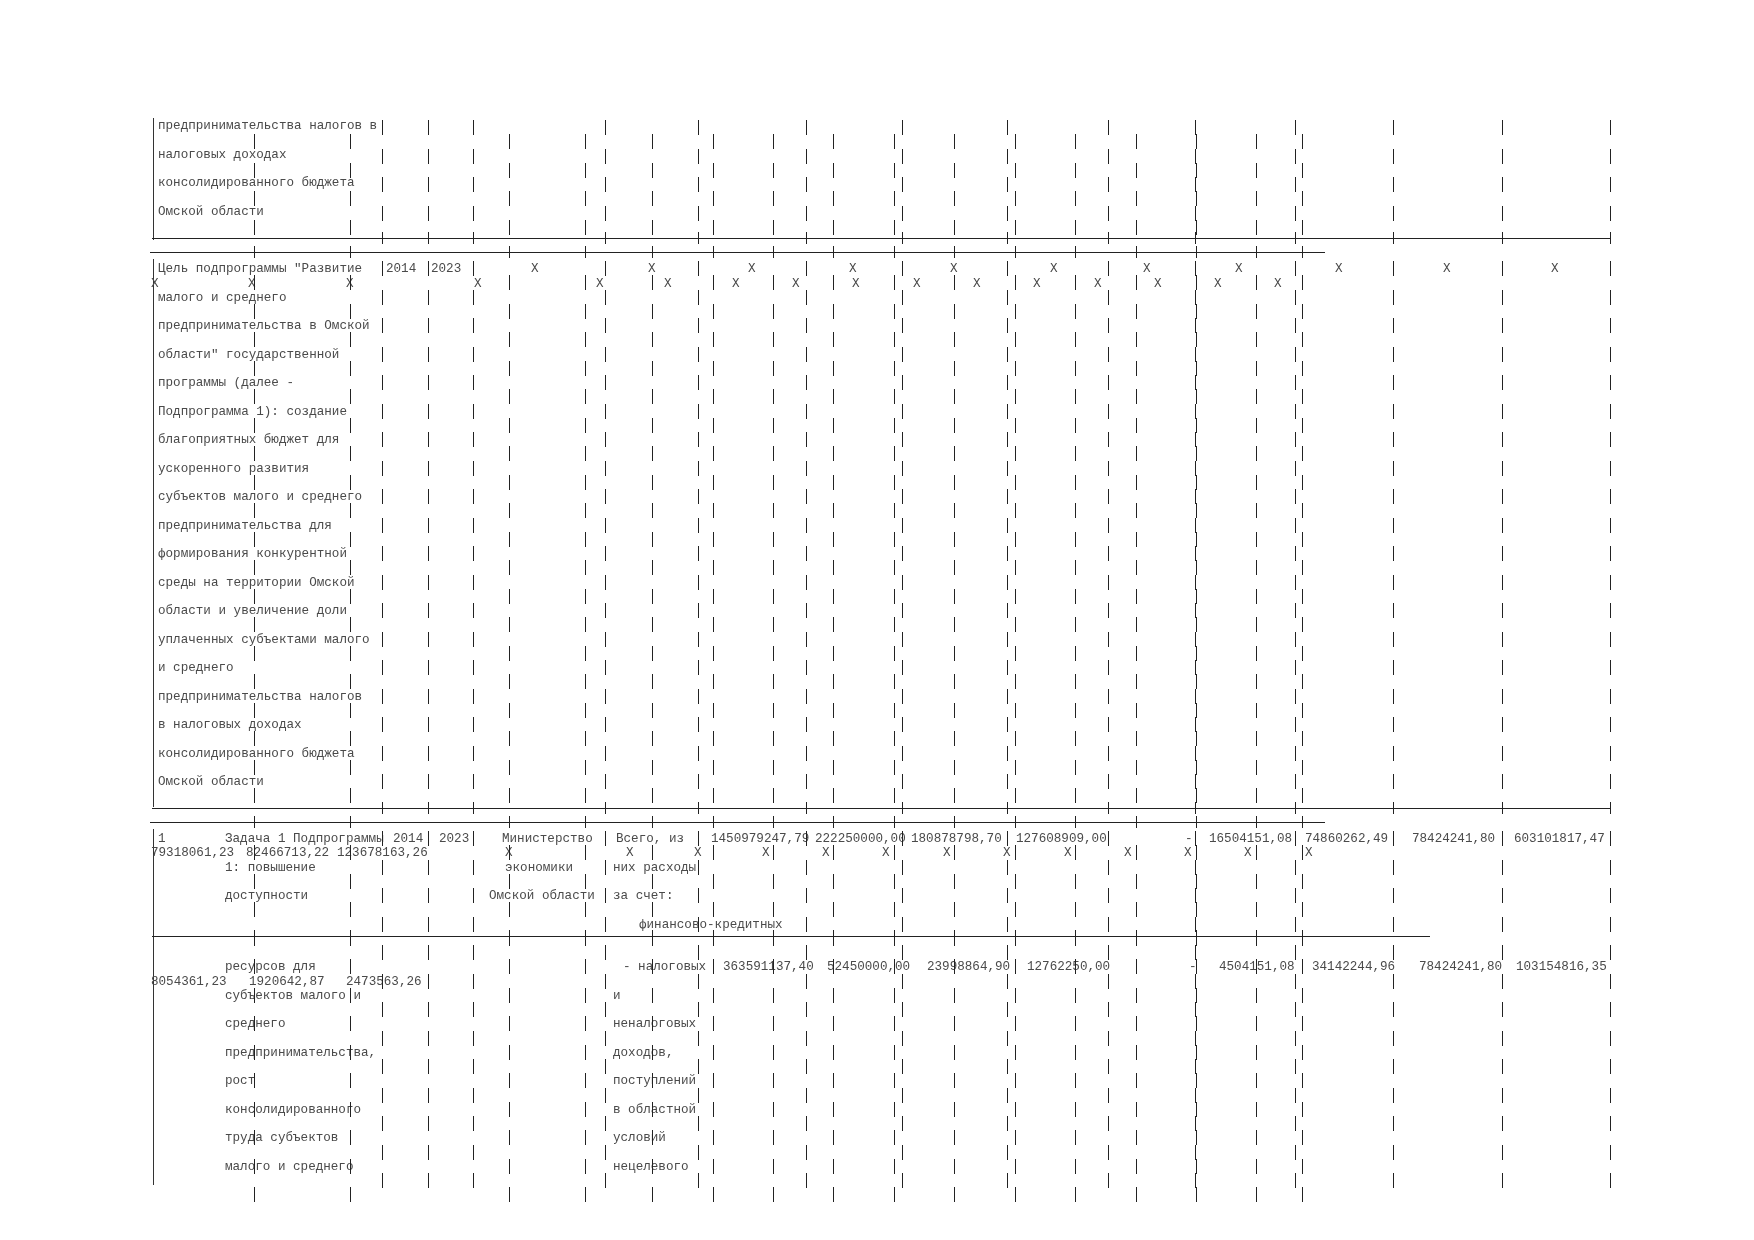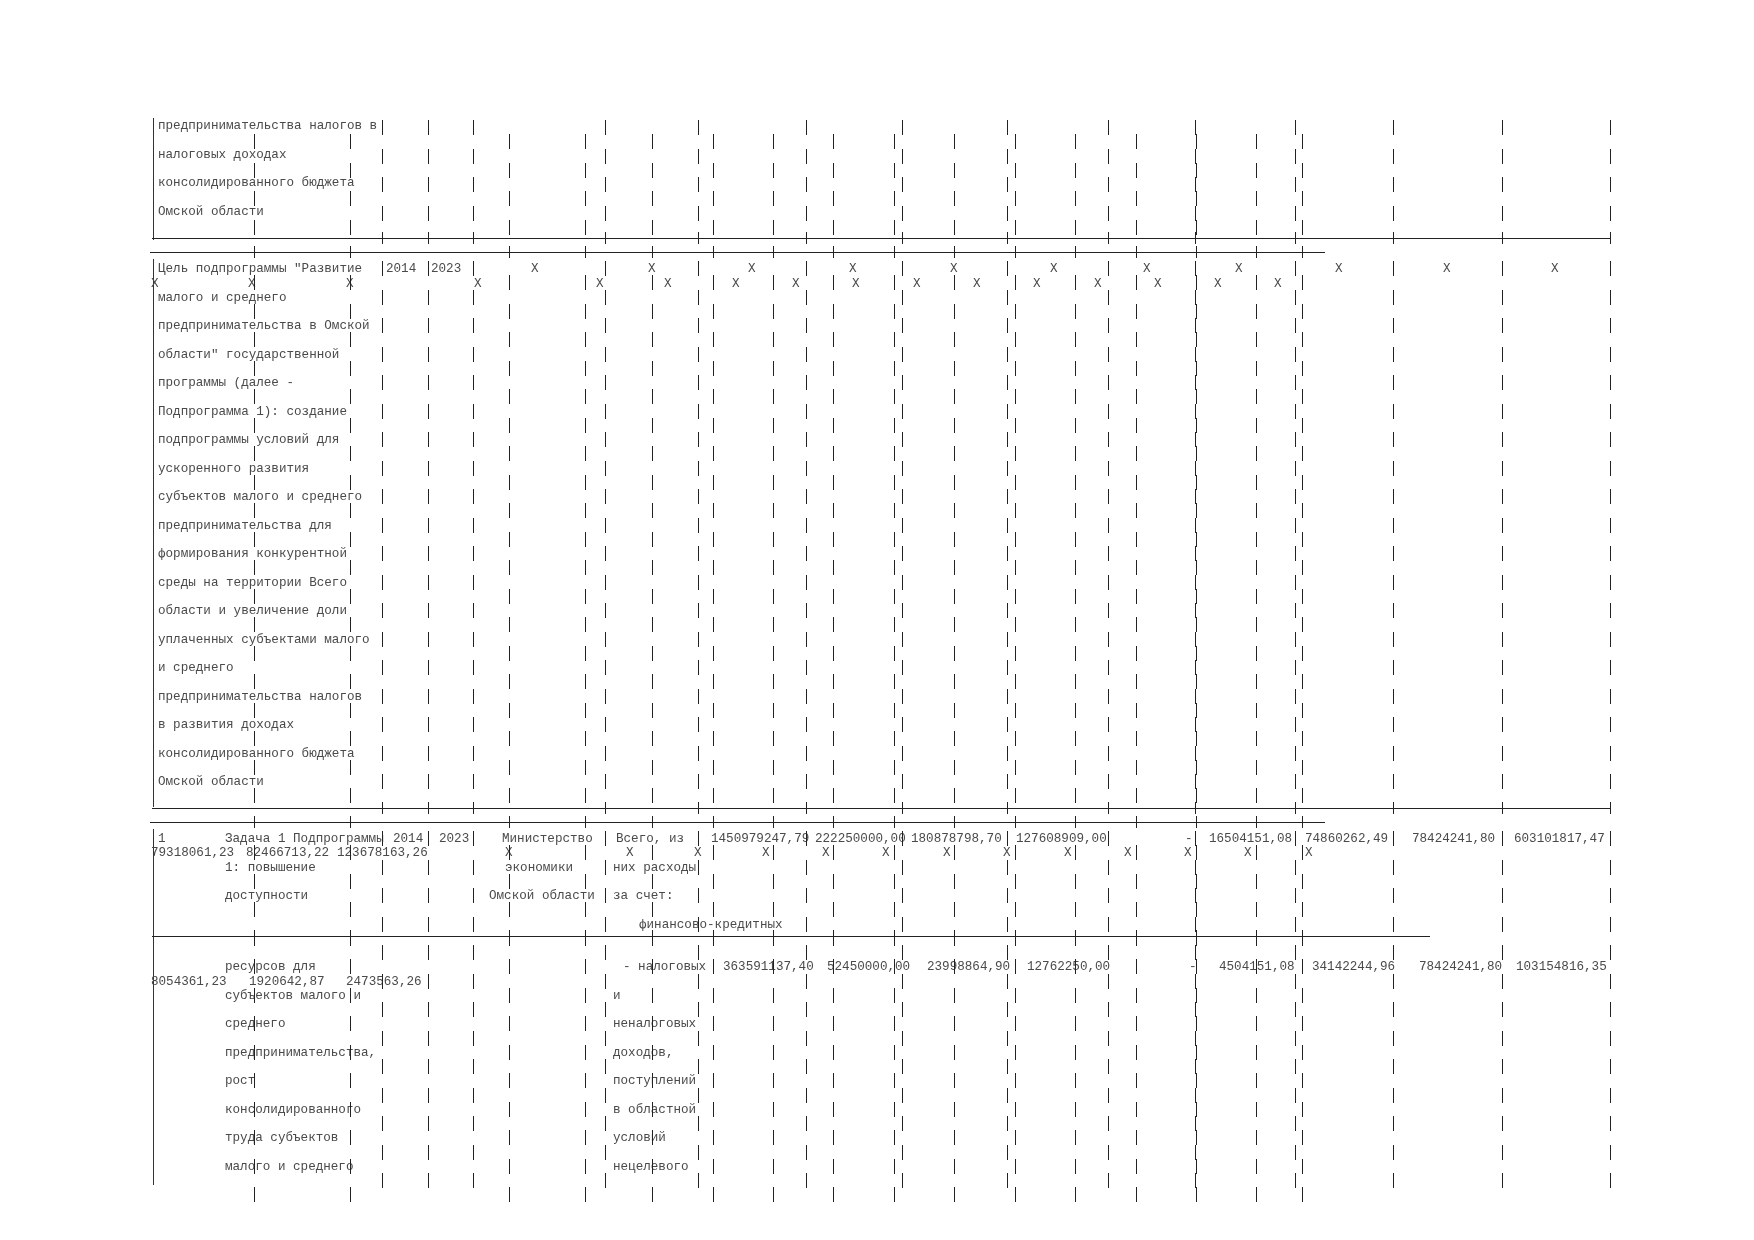--- a/index.html
+++ b/index.html
@@ -57,31 +57,31 @@
   <div class="ln" style="left:1094px;top:277px;">X</div>
   <div class="ln" style="left:1154px;top:277px;">X</div>
   <div class="ln" style="left:1214px;top:277px;">X</div>
   <div class="ln" style="left:1274px;top:277px;">X</div>
 
   <div class="ln" style="left:158px;top:291px;">малого и среднего</div>
   <div class="ln" style="left:158px;top:319px;">предпринимательства в Омской</div>
   <div class="ln" style="left:158px;top:348px;">области" государственной</div>
   <div class="ln" style="left:158px;top:376px;">программы (далее -</div>
   <div class="ln" style="left:158px;top:405px;">Подпрограмма 1): создание</div>
-  <div class="ln" style="left:158px;top:433px;">подпрограммы условий для</div>
+  <div class="ln" style="left:158px;top:433px;">благоприятных бюджет для</div>
   <div class="ln" style="left:158px;top:462px;">ускоренного развития</div>
   <div class="ln" style="left:158px;top:490px;">субъектов малого и среднего</div>
   <div class="ln" style="left:158px;top:519px;">предпринимательства для</div>
   <div class="ln" style="left:158px;top:547px;">формирования конкурентной</div>
-  <div class="ln" style="left:158px;top:576px;">среды на территории Всего</div>
+  <div class="ln" style="left:158px;top:576px;">среды на территории Омской</div>
   <div class="ln" style="left:158px;top:604px;">области и увеличение доли</div>
   <div class="ln" style="left:158px;top:633px;">уплаченных субъектами малого</div>
   <div class="ln" style="left:158px;top:661px;">и среднего</div>
   <div class="ln" style="left:158px;top:690px;">предпринимательства налогов</div>
-  <div class="ln" style="left:158px;top:718px;">в развития доходах</div>
+  <div class="ln" style="left:158px;top:718px;">в налоговых доходах</div>
   <div class="ln" style="left:158px;top:747px;">консолидированного бюджета</div>
   <div class="ln" style="left:158px;top:775px;">Омской области</div>
 
   <div class="hr" style="left:152px;top:808px;width:1458px;"></div>
   <div class="hr" style="left:150px;top:822px;width:1175px;"></div>
 
   <div class="vbar" style="left:153px;top:829px;height:356px;"></div>
   <div class="ln" style="left:158px;top:832px;">1</div>
   <div class="ln" style="left:225px;top:832px;">Задача 1 Подпрограммы</div>
   <div class="ln" style="left:393px;top:832px;">2014</div>

